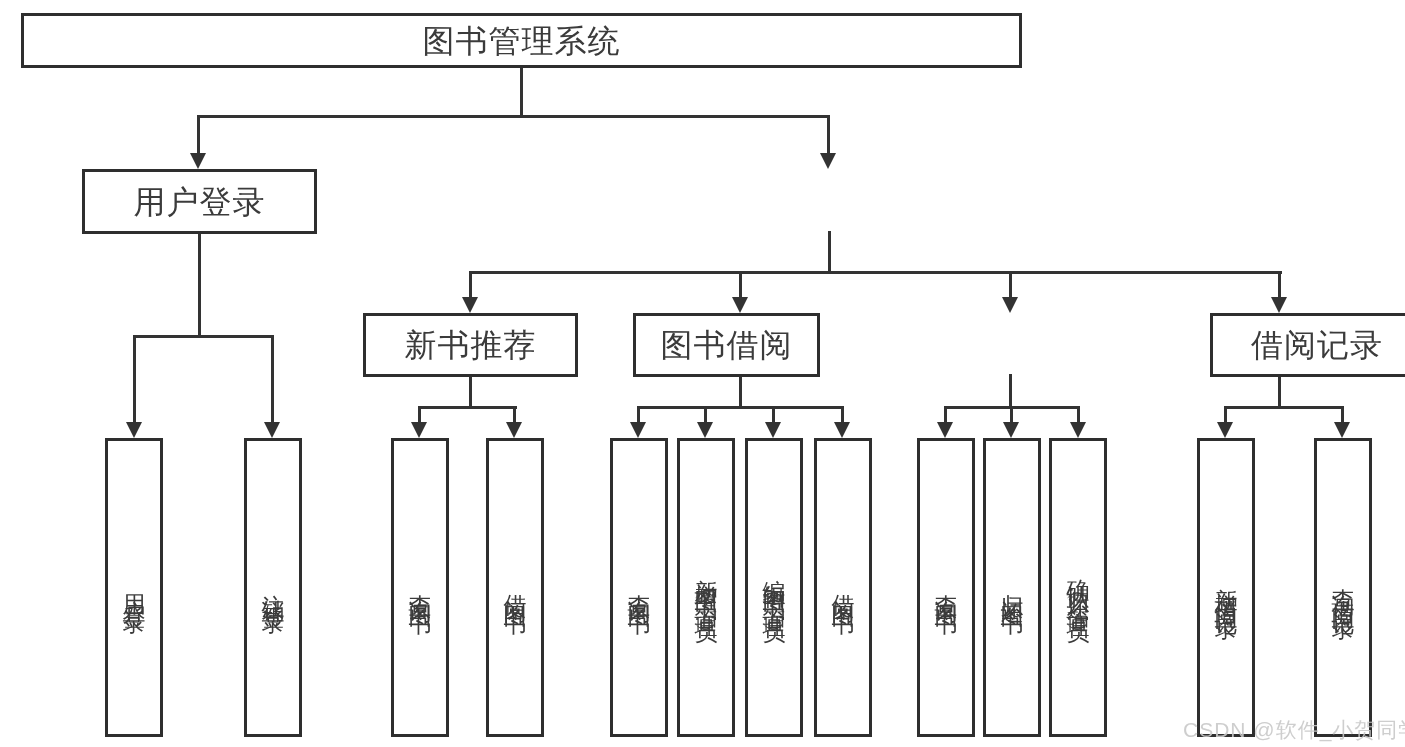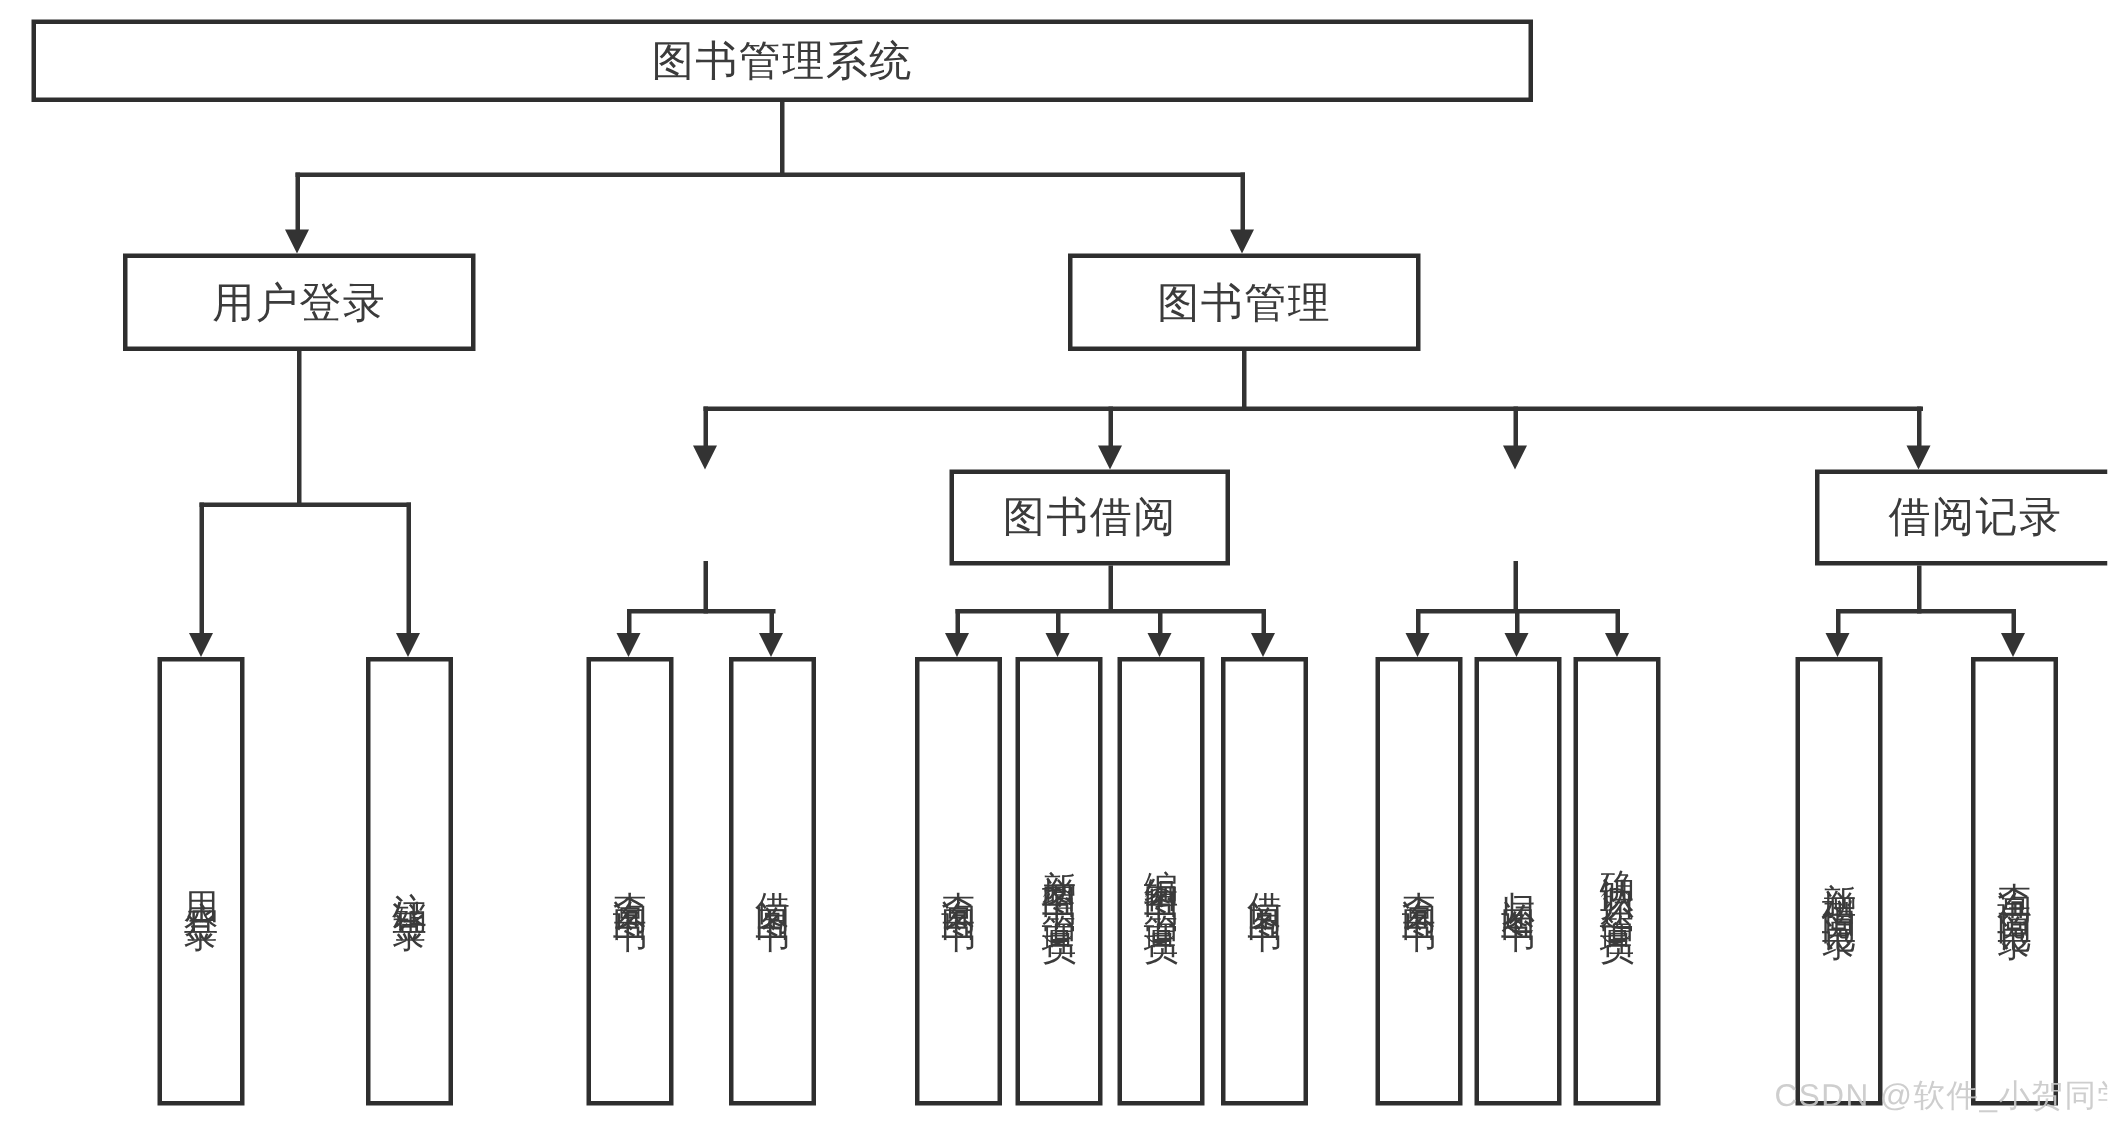--- a/index.html
+++ b/index.html
@@ -3,21 +3,21 @@
 <meta charset="utf-8">
 <style>
   html,body{margin:0;padding:0;background:#ffffff;}
   .canvas{
     position:relative;width:1405px;height:747px;background:#ffffff;overflow:hidden;
     font-family:"Liberation Sans",sans-serif;color:#3b3b3b;
   }
   .box{
     position:absolute;box-sizing:border-box;background:#ffffff;
     border:3px solid #2e2e2e;display:flex;align-items:center;justify-content:center;
-    font-size:28px;line-height:1;letter-spacing:1px;z-index:2;
+    font-size:32px;line-height:1;letter-spacing:1px;z-index:2;
   }
   .leaf{
     width:58px;height:299px;top:438px;
     writing-mode:vertical-rl;text-orientation:mixed;
     font-size:23px;letter-spacing:6px;
   }
   .vline,.hline{position:absolute;background:#333333;z-index:1;}
   .vline{width:3px;}
   .hline{height:3px;}
   .arrow{
@@ -91,22 +91,22 @@
   <div class="hline" style="left:1224px;top:406px;width:120px"></div>
   <div class="vline" style="left:1224px;top:406px;height:17px"></div>
   <div class="vline" style="left:1341px;top:406px;height:17px"></div>
   <div class="arrow" style="left:1217px;top:422px"></div>
   <div class="arrow" style="left:1334px;top:422px"></div>
 
   <div class="box" style="left:21px;top:13px;width:1001px;height:55px">图书管理系统</div>
 
   <div class="box" style="left:82px;top:169px;width:235px;height:65px">用户登录</div>
 
-  <div class="box" style="left:712px;top:169px;width:235px;height:65px">图书管理</div>
 
+  <div class="box" style="left:363px;top:313px;width:215px;height:64px">新书推荐</div>
 
   <div class="box" style="left:633px;top:313px;width:187px;height:64px">图书借阅</div>
 
 
   <div class="box" style="left:1210px;top:313px;width:214px;height:64px">借阅记录</div>
 
   <div class="box leaf" style="left:105px">用户登录</div>
 
   <div class="box leaf" style="left:244px">注销登录</div>
 

